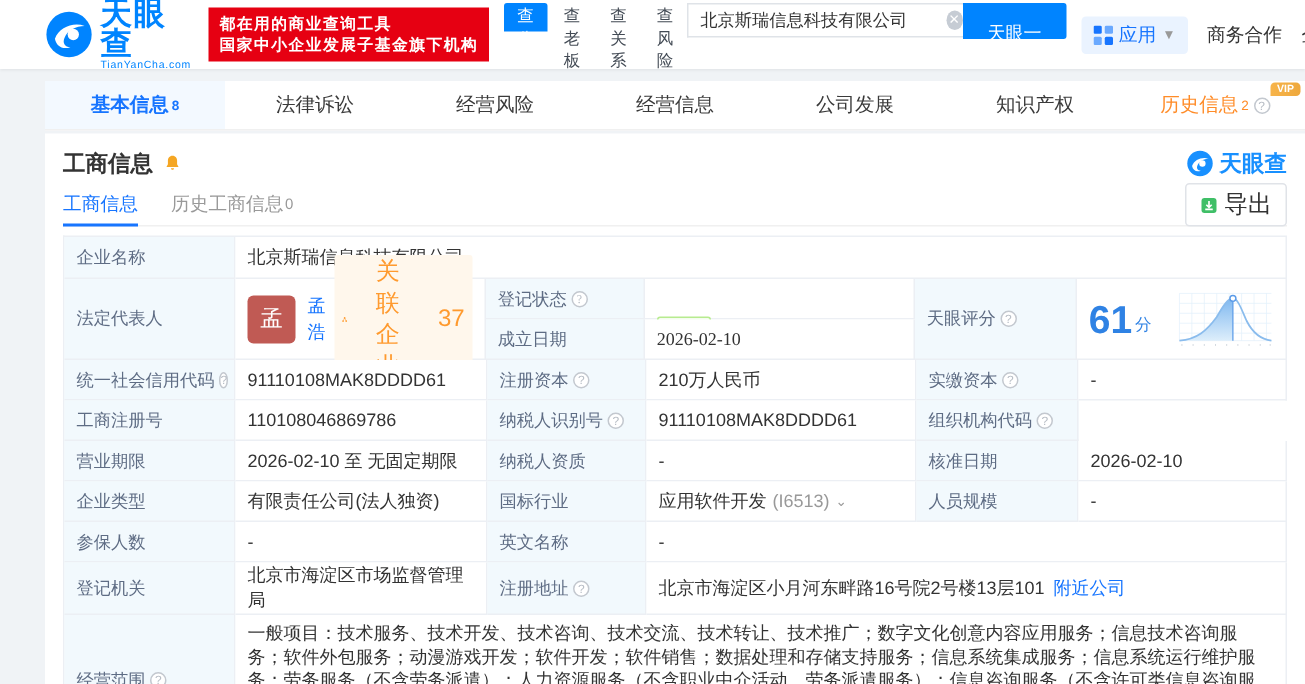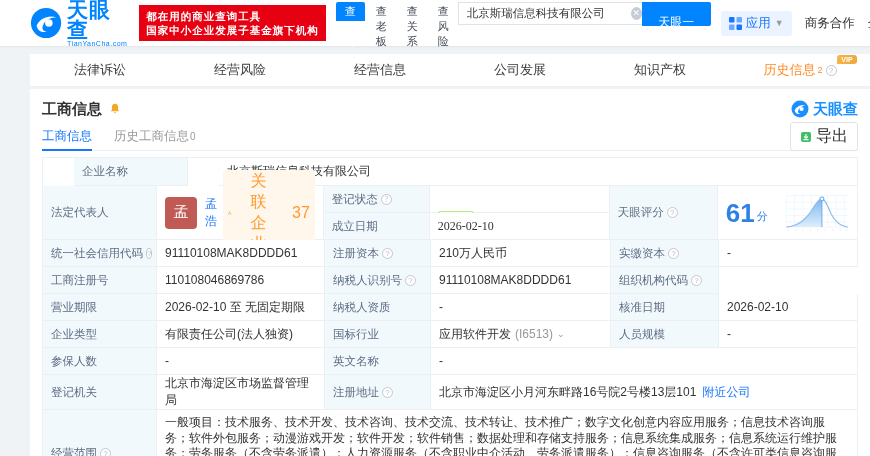--- a/index.html
+++ b/index.html
@@ -51,21 +51,21 @@
   .export-btn { margin-left:auto; display:flex; align-items:center; gap:4px; border:1px solid #e0e3e8; border-radius:3px; padding:3px 9px; font-size:16px; color:#333; cursor:pointer; background:#fff; font-family:inherit; }
 
   
   .tbl { margin-top:6px; border-top:1px solid #eceff4; border-left:1px solid #eceff4; font-size:12px; }
   .trow { display:flex; }
   .lc, .vc { border-right:1px solid #eceff4; border-bottom:1px solid #eceff4; display:flex; align-items:center; padding:0 8px; min-height:27px; }
   .lc { background:#f2f9fd; color:#5e6c84; font-size:11.5px; flex-shrink:0; }
   .vc { color:#333; background:#fff; }
   .w1{width:114px;} .w2{width:168px;} .w3{width:106px;} .w4{width:180px;} .w5{width:108px;}
   .grow { flex:1 1 auto; min-width:0; }
-  .h-name .lc,.h-name .vc{height:28px;margin-left:31px;}
+  .h-name .lc,.h-name .vc{height:28px;}
   .h-reg { height:54px; }
   .h-reg .lc.w1,.h-reg .vc.w2 { height:54px; }
   .midcol { display:flex; flex-direction:column; width:286px; flex-shrink:0;font-family:Liberation Serif, serif; }
   .midcol .srow { display:flex; height:27px; }
   .midcol .lc{width:106px;} .midcol .vc{flex:1;}
   .badge-green { color:#52c41a; background:#f4fcef; border:1px solid #b7eb8f; border-radius:2px; padding:1px 6px; font-size:11px;margin-top:42px; }
   .avatar { width:32px; height:32px; border-radius:4px; background:#c05a54; color:#fff; font-size:15px; display:flex; align-items:center; justify-content:center; margin-right:8px; cursor:pointer; flex-shrink:0;}
   .rep-link { color:#1775ff; cursor:pointer; margin-right:6px; }
   .rel-badge { display:flex; align-items:center; gap:19px; background:#fff7ec; border-radius:2px; padding:1px 5px; color:#ff9a2e; font-size:16px; cursor:pointer; }
   .score-val { color:#2f82e4; font-size:26px; font-weight:bold; line-height:1; }
@@ -125,20 +125,24 @@
     </span>
     <div class="svip">
       <div class="l1">♛ <span>SVIP</span></div>
       <div class="l2">会员服务</div>
     </div>
 
   </div>
 </header>
 
 <nav class="main-tabs">
+  <div class="mtab active">
+    <span>基本信息</span>
+    <span class="cnt">8</span>
+  </div>
   <div class="mtab">
       <span>法律诉讼</span>
     </div>
   <div class="mtab">
       <span>经营风险</span>
     </div>
   <div class="mtab">
       <span>经营信息</span>
     </div>
   <div class="mtab">

